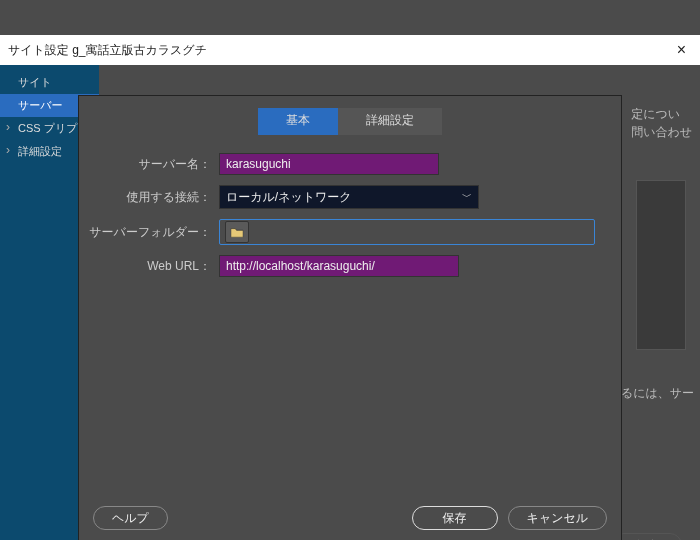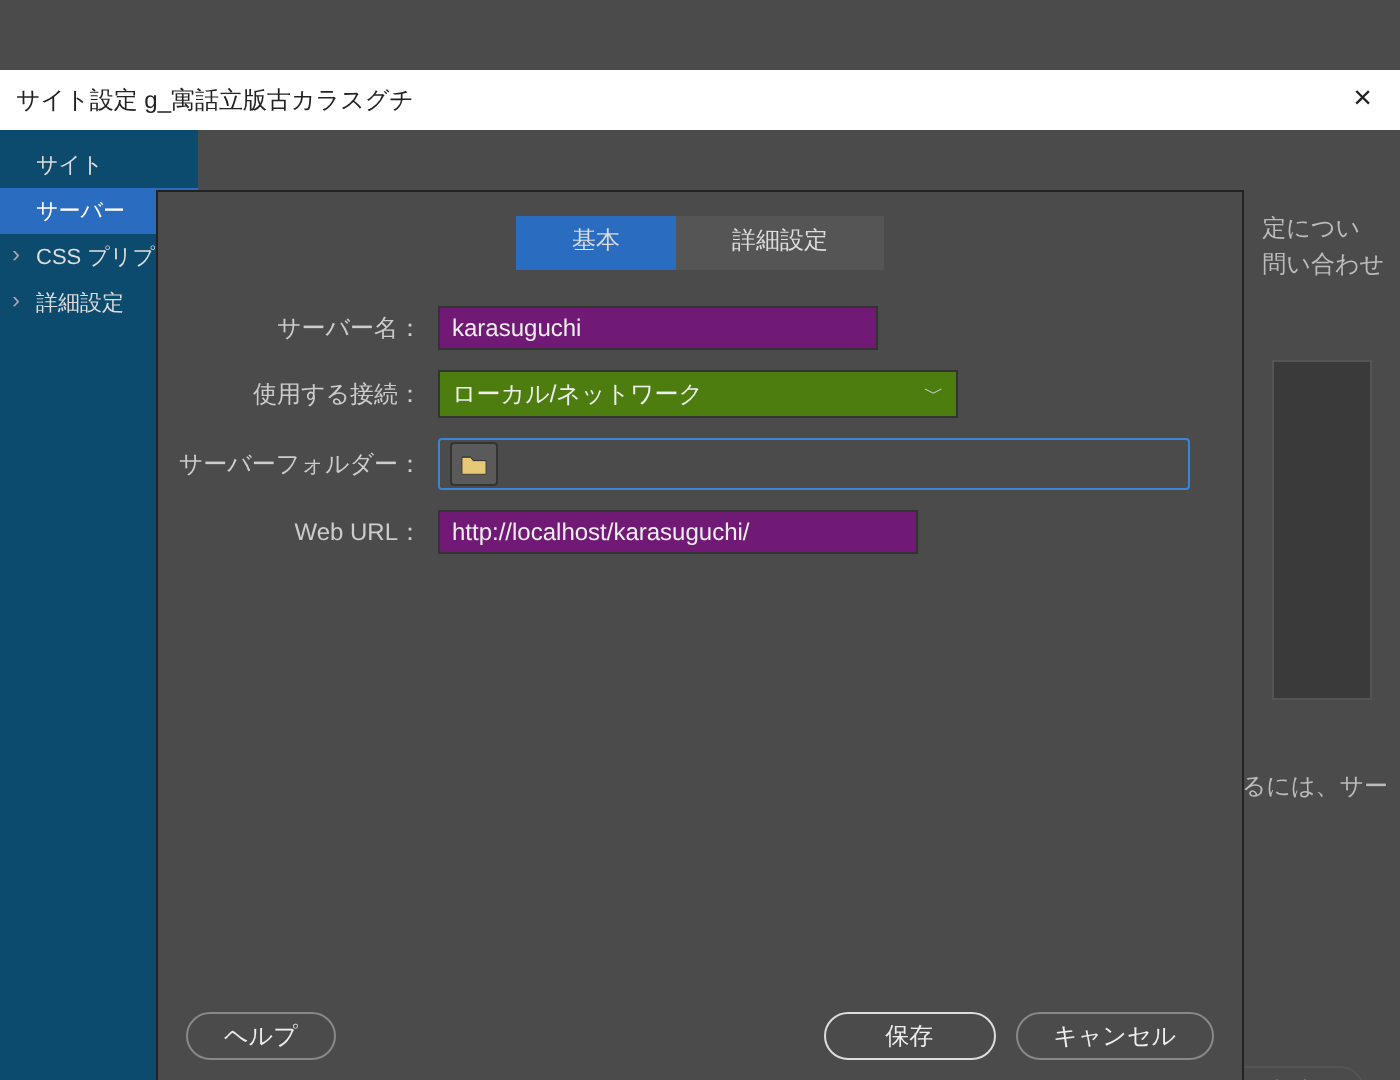--- a/index.html
+++ b/index.html
@@ -15,21 +15,21 @@
   .bg-panel { position: absolute; right: 14px; top: 115px; width: 50px; height: 170px; border: 1px solid #555; background: #3a3a3a; z-index:0;}
   .bg-bottom-text { position: absolute; right: 6px; top: 320px; font-size: 12px; color: #bbb; }
   .inner-dialog { position: absolute; left: 78px; top: 30px; width: 544px; height: 450px; background: #4b4b4b; border: 1px solid #222; z-index: 2; display: flex; flex-direction: column; }
   .tabs { display: flex; justify-content: center; gap: 0; margin-top: 12px; font-size: 12px; color: #ddd; }
   .tab { padding: 4px 28px; background: #555; cursor: pointer; border-bottom: 2px solid transparent; }
   .tab.active { background: #2a6cbf; }
   .form { padding: 18px 26px 0 10px; font-size: 12px; color: #ddd; }
   .row { display: flex; align-items: center; margin-bottom: 10px; }
   .label { width: 130px; text-align: right; padding-right: 8px; color: #ccc; }
   .text-input { flex: 1; height: 22px; background: #701a75; border: 1px solid #333; color: #eee; padding: 0 6px; font-size: 12px; }
-  .select { flex: 1; height: 24px; background: #4d7c0f; border: 1px solid #333; color: #eee; padding: 0 6px; font-size: 12px; display: flex; align-items: center; justify-content: space-between; cursor: pointer;}
+  .select { flex: 1; height: 24px; background: #0f172a; border: 1px solid #333; color: #eee; padding: 0 6px; font-size: 12px; display: flex; align-items: center; justify-content: space-between; cursor: pointer;}
   .chev { font-size: 10px; color: #ccc; }
   .folder-row .text-input { flex: 1; }
   .folder-btn { width: 24px; height: 22px; background: #5a5a5a; border: 1px solid #333; display: flex; align-items: center; justify-content: center; margin-left: 4px; cursor: pointer; border-radius: 2px; }
   .folder-row-wrap { display: flex; align-items: center; flex: 1; border: 1px solid #3a85d6; padding: 1px; border-radius: 2px;}
   .button-row { display: flex; justify-content: space-between; padding: 0 14px 14px 14px; margin-top: auto; }
   .btn { height: 24px; border-radius: 12px; background: #4b4b4b; border: 1px solid #888; color: #eee; font-size: 12px; padding: 0 18px; cursor: pointer; display: inline-flex; align-items: center; justify-content: center; min-width: 70px;}
   .btn.save { border: 1.5px solid #ddd; padding: 0 30px;}
   .right-btns { display: flex; gap: 10px; }
   .bg-buttons { position: absolute; bottom: 18px; right: 18px; display: flex; gap: 14px; z-index: 0;}
   .bg-help { position: absolute; bottom: 18px; left: 200px; z-index: 0;}

